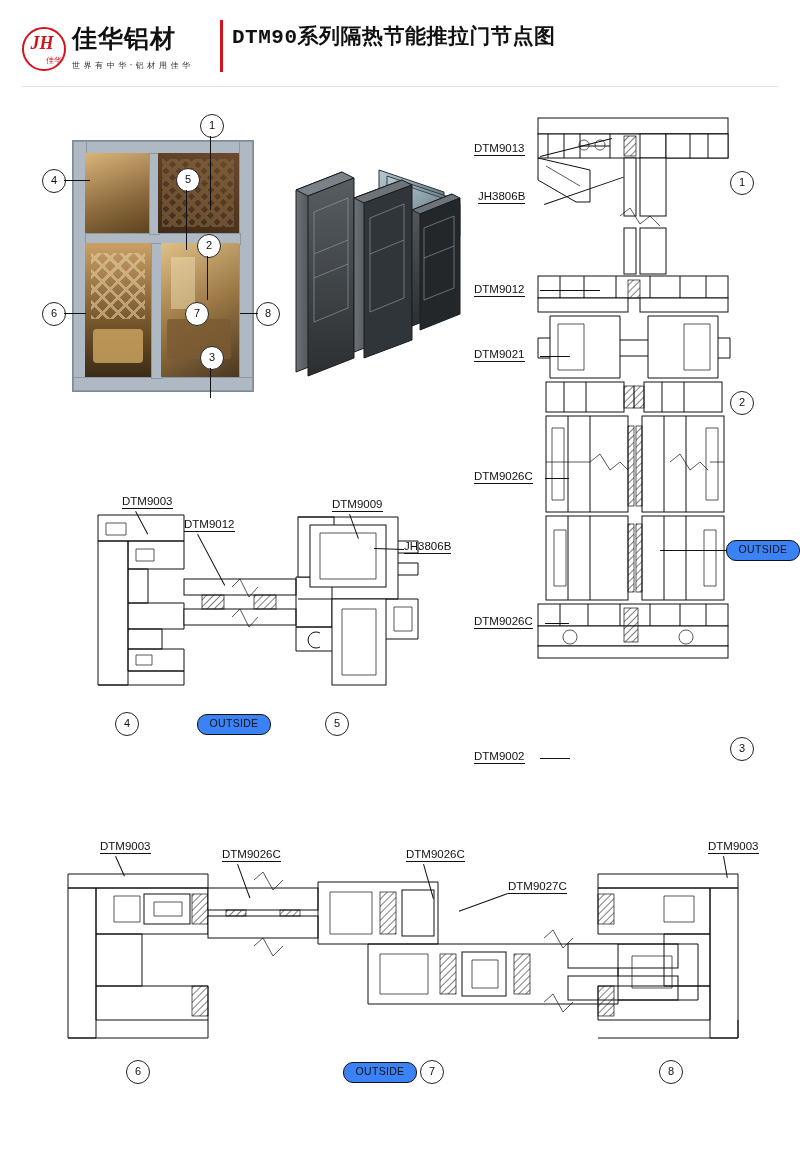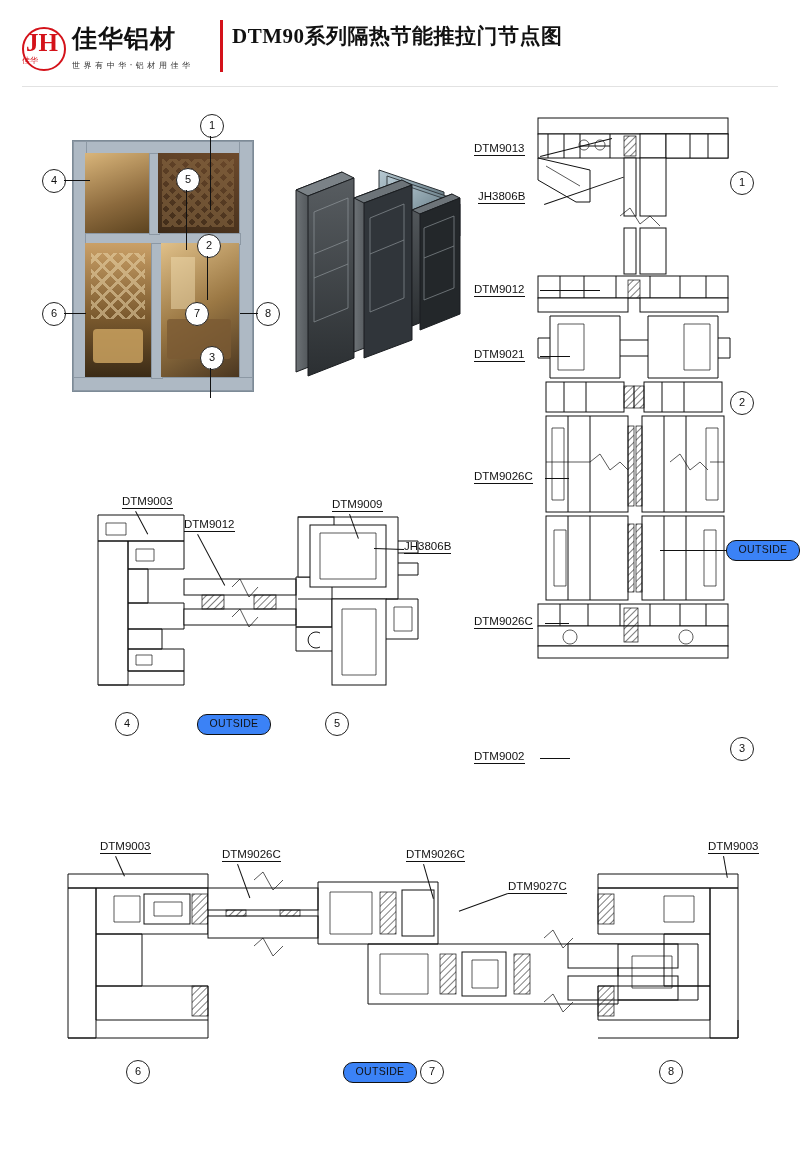--- a/index.html
+++ b/index.html
@@ -23,43 +23,44 @@
   }
   .logo-mark{
     width:42px;height:42px;position:relative;flex:0 0 auto;
   }
   .logo-mark .ring{
     position:absolute;left:0;top:0;width:40px;height:40px;border-radius:50%;
     border:2px solid #d4121a;
   }
   .logo-mark .jh{
     position:absolute;left:0;top:2px;width:40px;height:28px;
-    color:#d4121a;font-weight:bold;font-size:25px;line-height:28px;text-align:center;
+    color:#d4121a;font-weight:bold;font-size:18px;line-height:28px;text-align:center;
     font-family:"Liberation Serif", serif;
+    font-style:italic;
   }
   .logo-mark .cn{
     position:absolute;left:0;top:28px;width:40px;height:12px;
-    color:#d4121a;font-size:8px;line-height:12px;text-align:left;
+    color:#d4121a;font-size:8px;line-height:12px;text-align:right;
   }
   .logo-text{display:flex;flex-direction:column;justify-content:center;}
   .logo-cn{
     font-size:25px;font-weight:bold;letter-spacing:1px;color:#111;
     font-family:"DejaVu Sans", sans-serif;line-height:27px;
   }
   .logo-sub{
     font-size:8px;color:#333;letter-spacing:.5px;margin-top:8px;
     font-family:"DejaVu Sans", sans-serif;
   }
   .header-divider{
     position:absolute;left:220px;top:20px;width:3px;height:52px;background:#d4121a;
   }
   .title-cn{
     position:absolute;left:232px;top:22px;
     font-size:21px;font-weight:bold;color:#111;
-    font-family:Liberation Serif, serif;letter-spacing:.5px;
+    font-family:Liberation Mono, monospace;letter-spacing:.5px;
   }
   .title-en{
     position:absolute;left:232px;top:52px;
     font-size:11.5px;color:#222;letter-spacing:.6px;
     font-family:"Liberation Sans", sans-serif;
   }
   .header-rule{
     position:absolute;left:22px;top:86px;width:756px;height:1px;background:#e2e2e2;
   }
 

